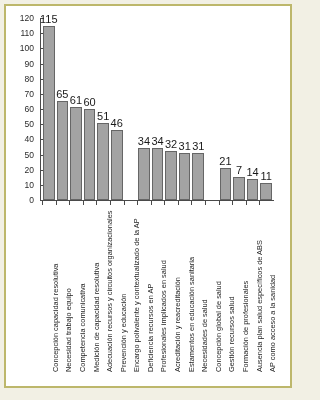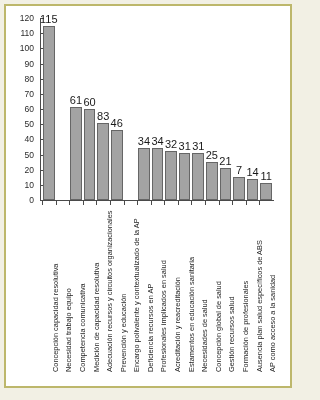--- a/index.html
+++ b/index.html
@@ -219,31 +219,35 @@
         <div class="x-tick" style="left: 226.235px;"></div>
         <div class="x-tick" style="left: 239.824px;"></div>
         <div class="x-tick" style="left: 253.412px;"></div>
       </div>
 
     <div id="bars">
         <div class="bar-slot" style="left: 0px; width: 13.5882px;">
           <div class="bar" style="height: 174.417px; background: rgb(163, 163, 163); border-color: rgb(102, 102, 102);"></div>
           <div class="bar-value" style="bottom: 175.417px; left: -4.20588px;">115</div>
         </div>
+        <div class="bar-slot" style="left: 13.5882px; width: 13.5882px;">
+          <div class="bar" style="height: 98.5833px; background: rgb(163, 163, 163); border-color: rgb(102, 102, 102);"></div>
+          <div class="bar-value" style="bottom: 99.5833px; left: -4.20588px;">65</div>
+        </div>
         <div class="bar-slot" style="left: 27.1765px; width: 13.5882px;">
           <div class="bar" style="height: 92.5167px; background: rgb(163, 163, 163); border-color: rgb(102, 102, 102);"></div>
           <div class="bar-value" style="bottom: 93.5167px; left: -4.20588px;">61</div>
         </div>
         <div class="bar-slot" style="left: 40.7647px; width: 13.5882px;">
           <div class="bar" style="height: 91px; background: rgb(163, 163, 163); border-color: rgb(102, 102, 102);"></div>
           <div class="bar-value" style="bottom: 92px; left: -4.20588px;">60</div>
         </div>
         <div class="bar-slot" style="left: 54.3529px; width: 13.5882px;">
           <div class="bar" style="height: 77.35px; background: rgb(163, 163, 163); border-color: rgb(102, 102, 102);"></div>
-          <div class="bar-value" style="bottom: 78.35px; left: -4.20588px;">83</div>
+          <div class="bar-value" style="bottom: 78.35px; left: -4.20588px;">51</div>
         </div>
         <div class="bar-slot" style="left: 67.9412px; width: 13.5882px;">
           <div class="bar" style="height: 69.7667px; background: rgb(163, 163, 163); border-color: rgb(102, 102, 102);"></div>
           <div class="bar-value" style="bottom: 70.7667px; left: -4.20588px;">46</div>
         </div>
         <div class="bar-slot" style="left: 95.1176px; width: 13.5882px;">
           <div class="bar" style="height: 51.5667px; background: rgb(163, 163, 163); border-color: rgb(102, 102, 102);"></div>
           <div class="bar-value" style="bottom: 52.5667px; left: -4.20588px;">34</div>
         </div>
         <div class="bar-slot" style="left: 108.706px; width: 13.5882px;">
@@ -254,24 +258,20 @@
           <div class="bar" style="height: 48.5333px; background: rgb(163, 163, 163); border-color: rgb(102, 102, 102);"></div>
           <div class="bar-value" style="bottom: 49.5333px; left: -4.20588px;">32</div>
         </div>
         <div class="bar-slot" style="left: 135.882px; width: 13.5882px;">
           <div class="bar" style="height: 47.0167px; background: rgb(163, 163, 163); border-color: rgb(102, 102, 102);"></div>
           <div class="bar-value" style="bottom: 48.0167px; left: -4.20588px;">31</div>
         </div>
         <div class="bar-slot" style="left: 149.471px; width: 13.5882px;">
           <div class="bar" style="height: 47.0167px; background: rgb(163, 163, 163); border-color: rgb(102, 102, 102);"></div>
           <div class="bar-value" style="bottom: 48.0167px; left: -4.20588px;">31</div>
-        </div>
-        <div class="bar-slot" style="left: 163.059px; width: 13.5882px;">
-          <div class="bar" style="height: 37.9167px; background: rgb(163, 163, 163); border-color: rgb(102, 102, 102);"></div>
-          <div class="bar-value" style="bottom: 38.9167px; left: -4.20588px;">25</div>
         </div>
         <div class="bar-slot" style="left: 176.647px; width: 13.5882px;">
           <div class="bar" style="height: 31.85px; background: rgb(163, 163, 163); border-color: rgb(102, 102, 102);"></div>
           <div class="bar-value" style="bottom: 32.85px; left: -4.20588px;">21</div>
         </div>
         <div class="bar-slot" style="left: 190.235px; width: 13.5882px;">
           <div class="bar" style="height: 22.75px; background: rgb(163, 163, 163); border-color: rgb(102, 102, 102);"></div>
           <div class="bar-value" style="bottom: 23.75px; left: -4.20588px;">7</div>
         </div>
         <div class="bar-slot" style="left: 203.824px; width: 13.5882px;">

